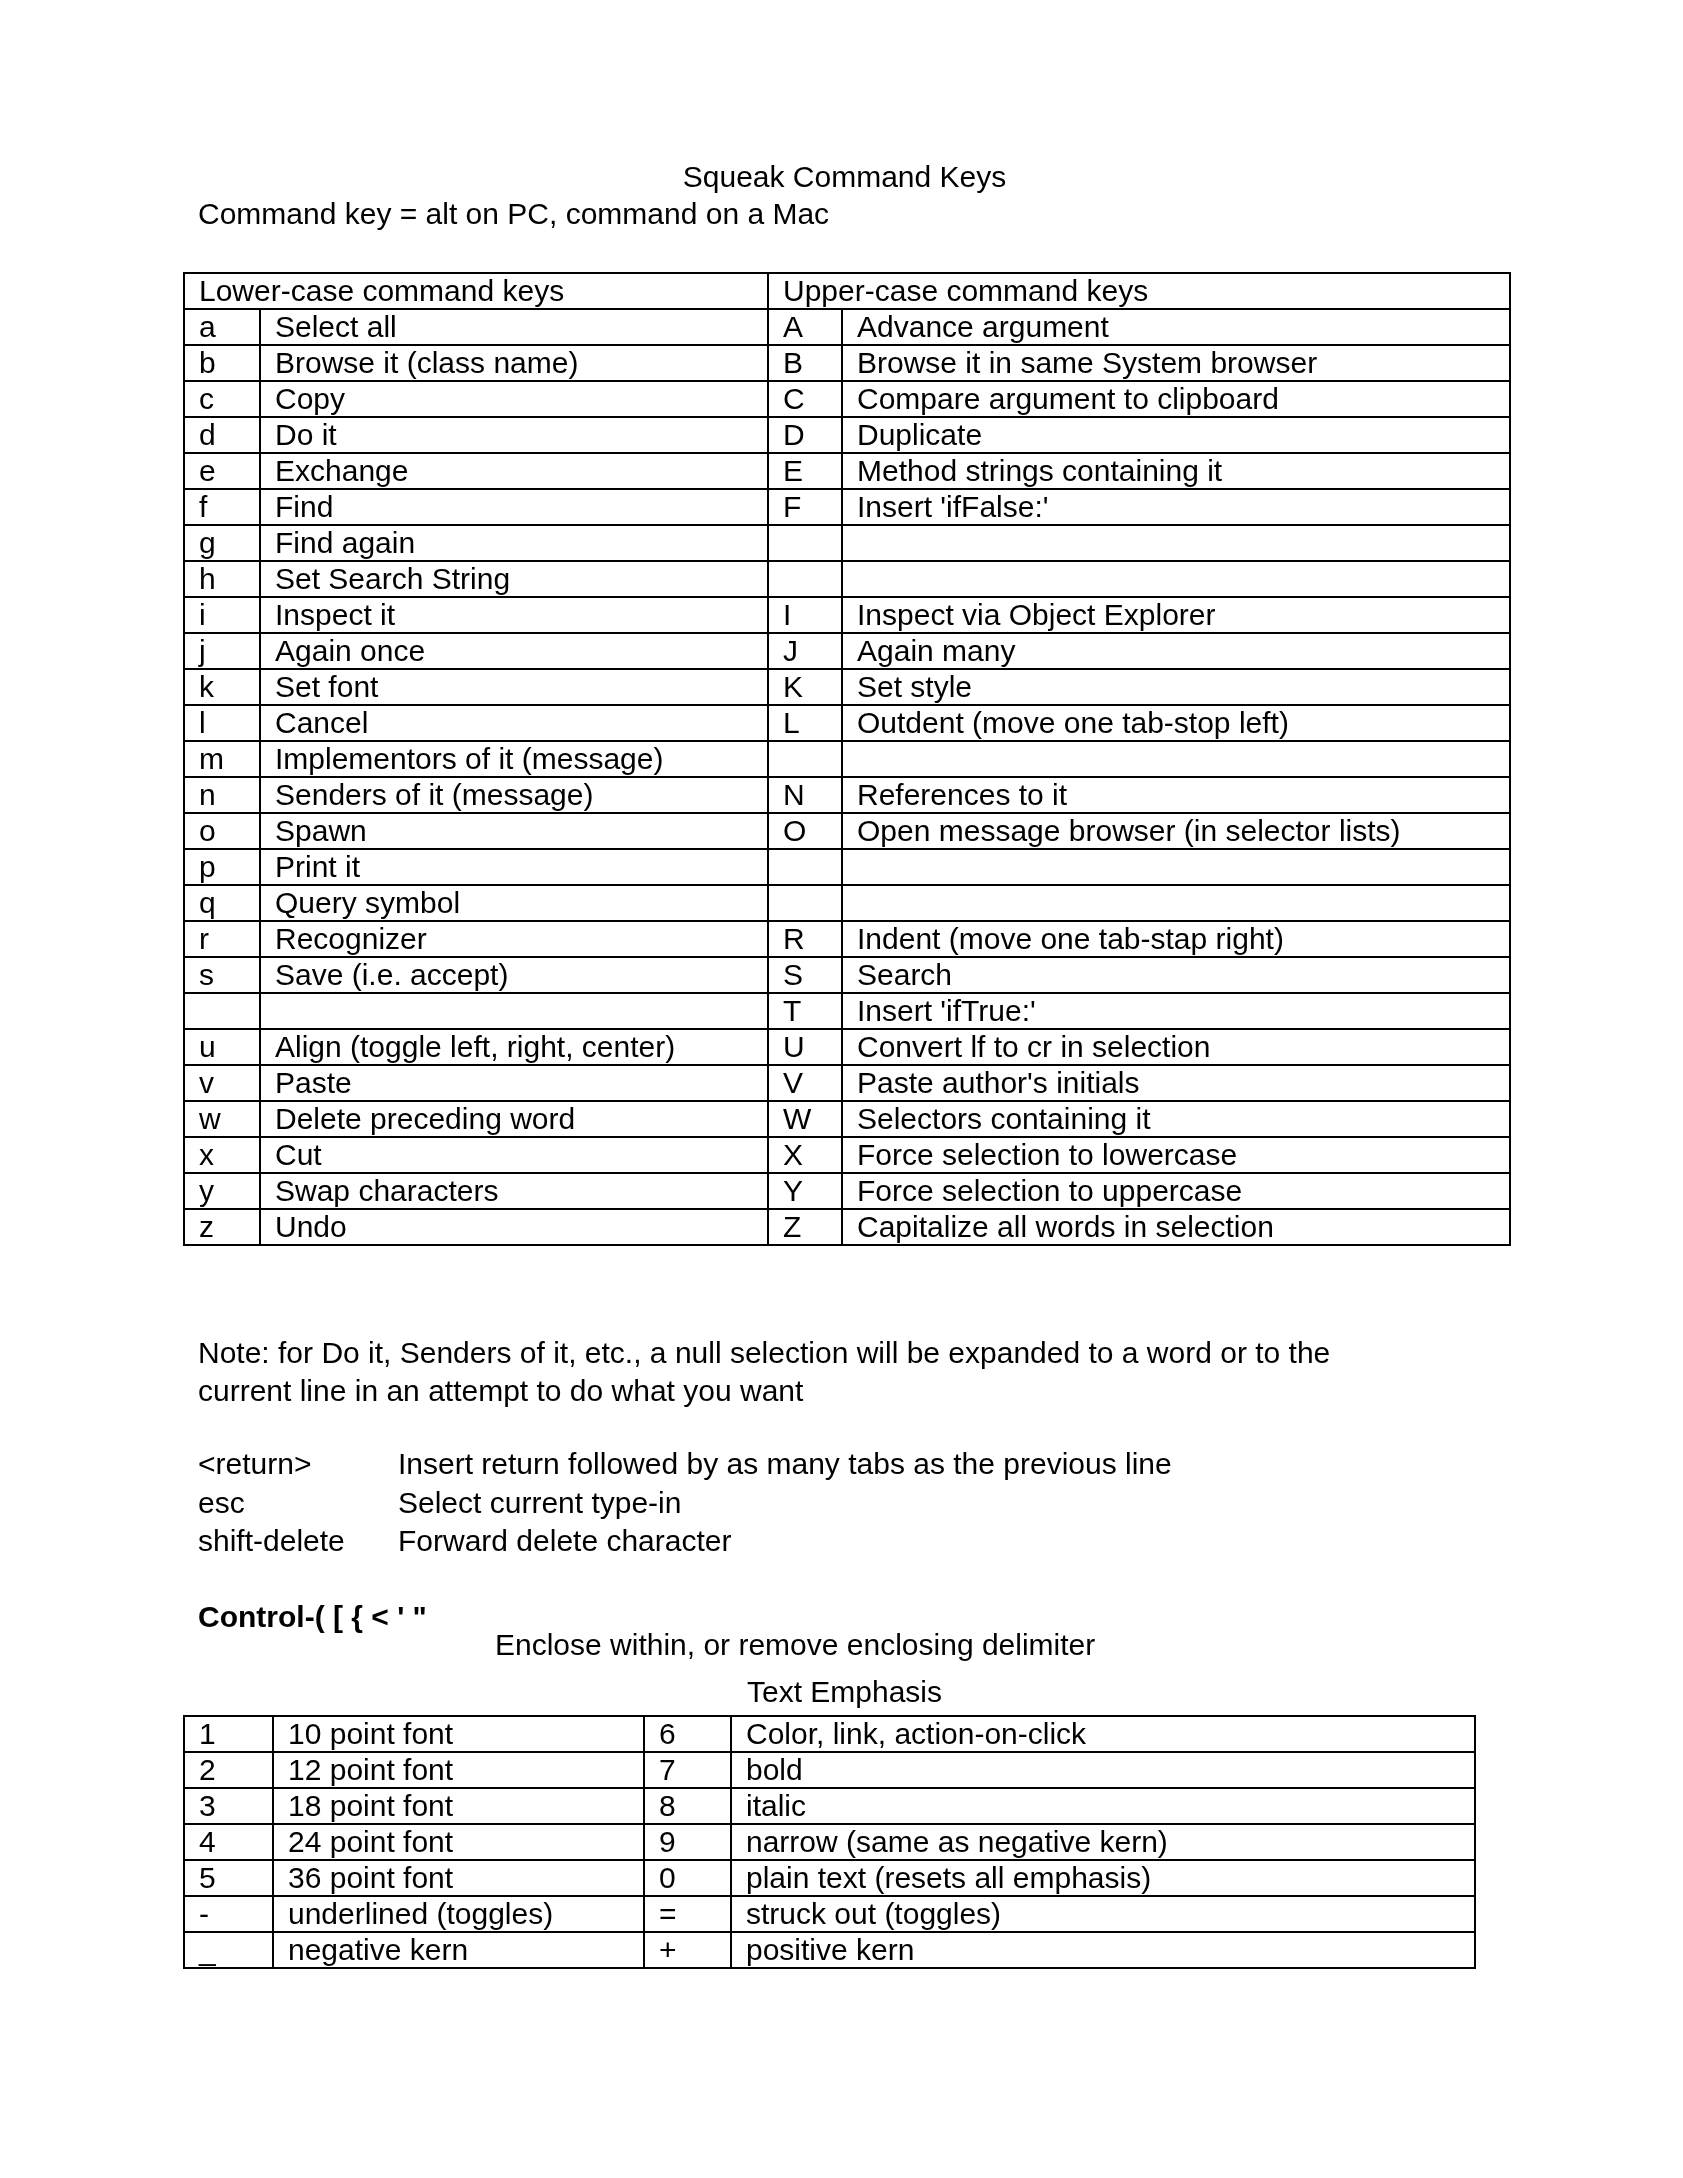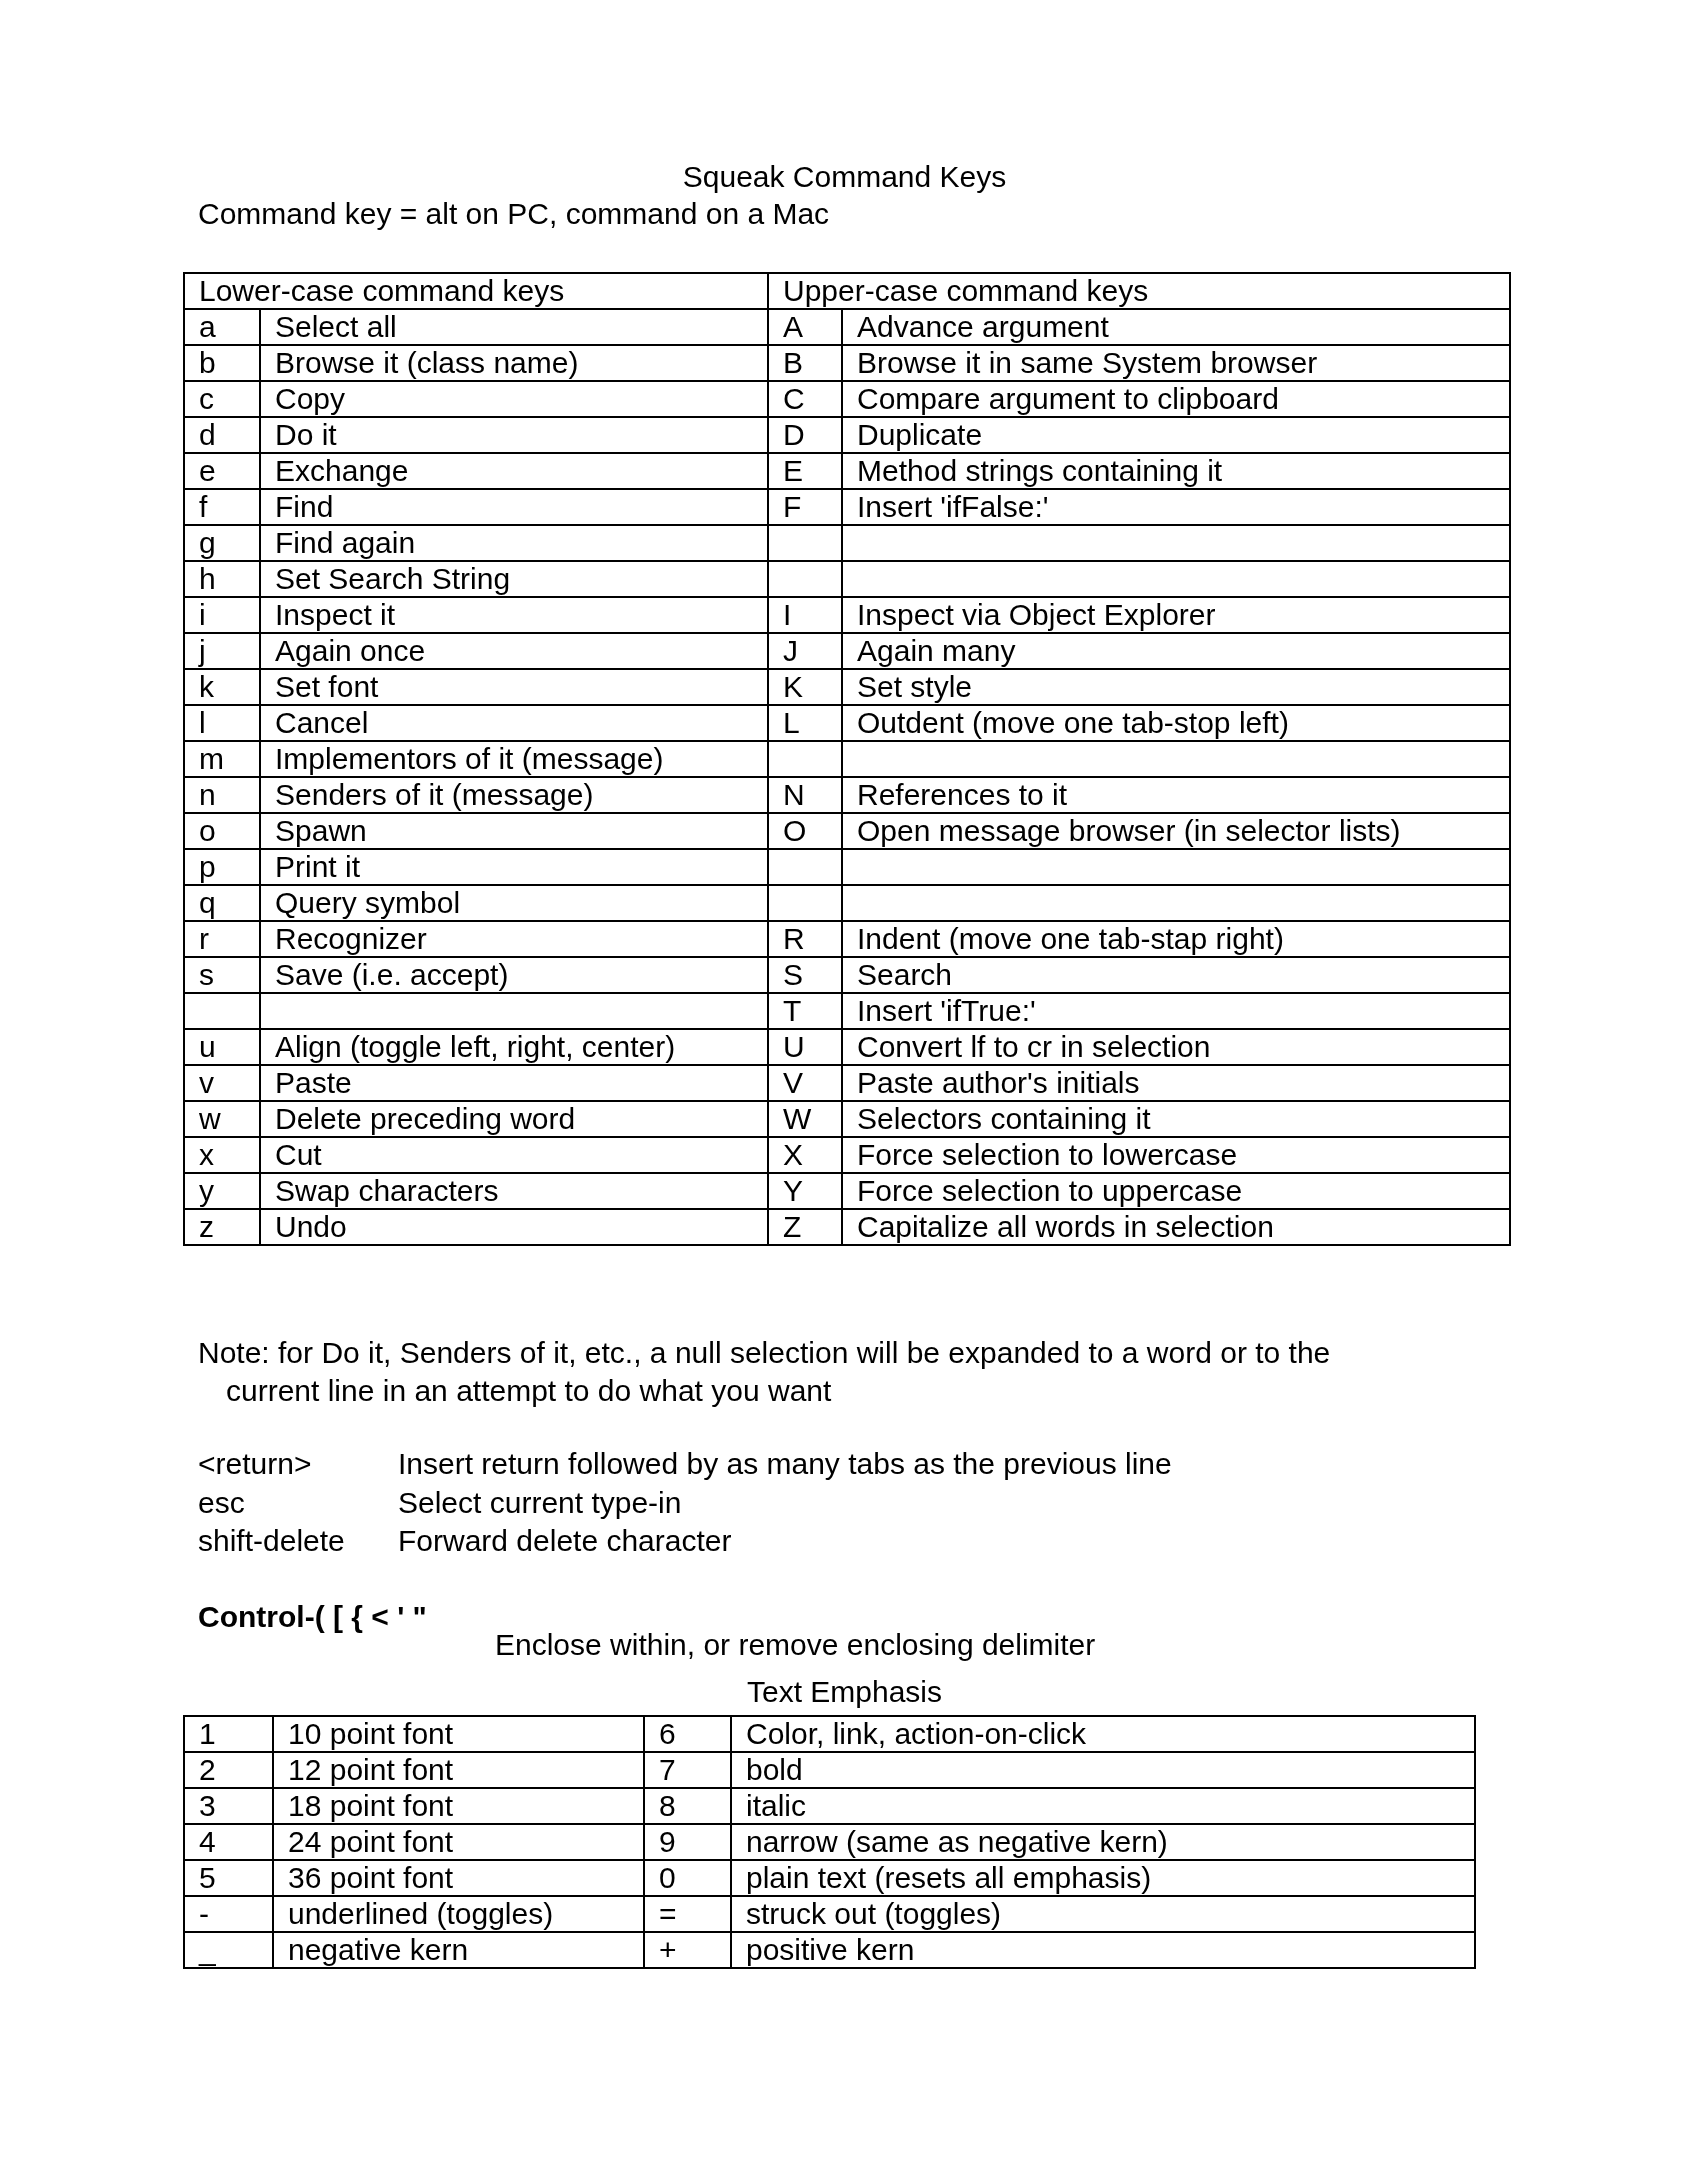--- a/index.html
+++ b/index.html
@@ -13,21 +13,21 @@
 
   table.grid { position:absolute; border-collapse:collapse; table-layout:fixed; }
   table.grid td { border:2.5px solid #000; padding:0 0 0 14px; height:35px;
                   font-size:30px; line-height:34px; vertical-align:bottom;
                   white-space:nowrap; overflow:hidden; box-sizing:border-box; }
   table.grid tr { height:22px; }
   #main-table { left:183px; top:272px; width:1327px; }
   #emph-table { left:183px; top:1715px; width:1291px; }
 
   #note1 { left:198px; top:1336px; }
-  #note2 { left:198px; top:1374px;margin-left:28px; }
+  #note2 { left:198px; top:1374px; }
   .sc-key { left:198px; }
   .sc-desc { left:398px; }
   #ctrl-key { left:198px; top:1600px;font-weight:bold; }
   #ctrl-desc { left:495px; top:1600px;margin-top:28px; }
   #emph-title { left:0; width:1689px; text-align:center; top:1675px; }
 </style>
 </head>
 <body>
 
 <div id="title" class="abs txt"><span>Squeak Command Keys</span></div>

